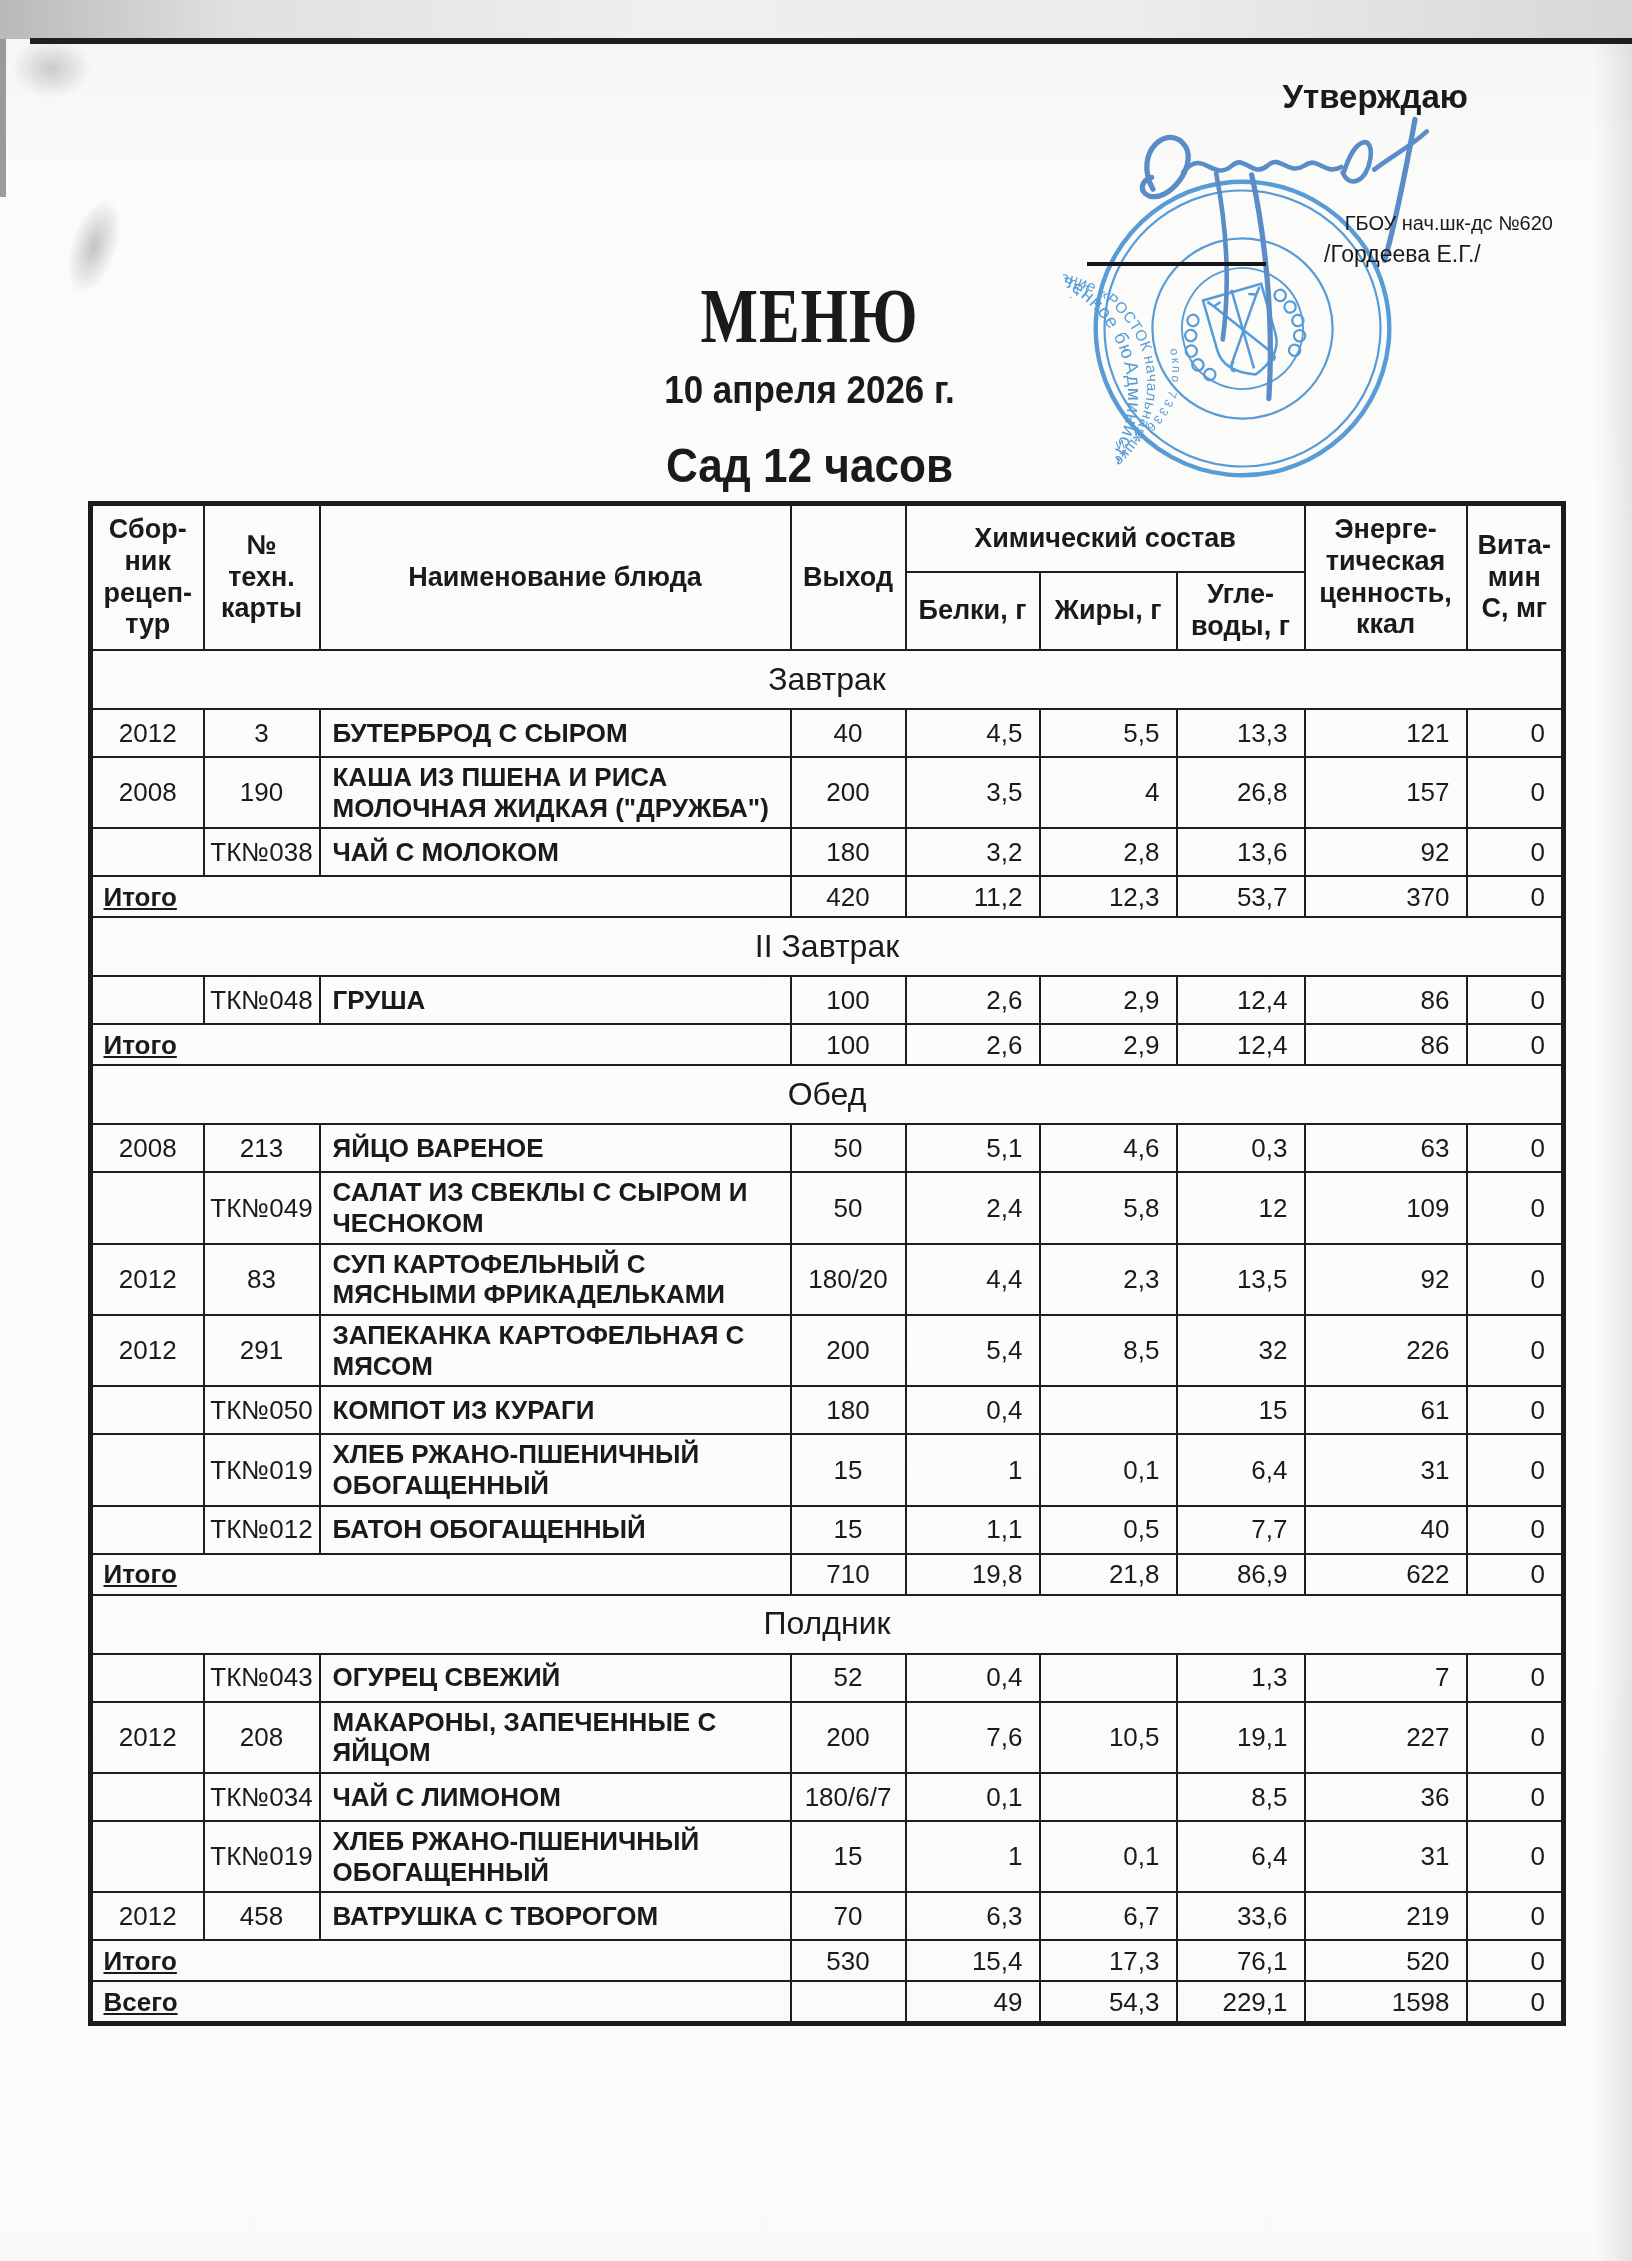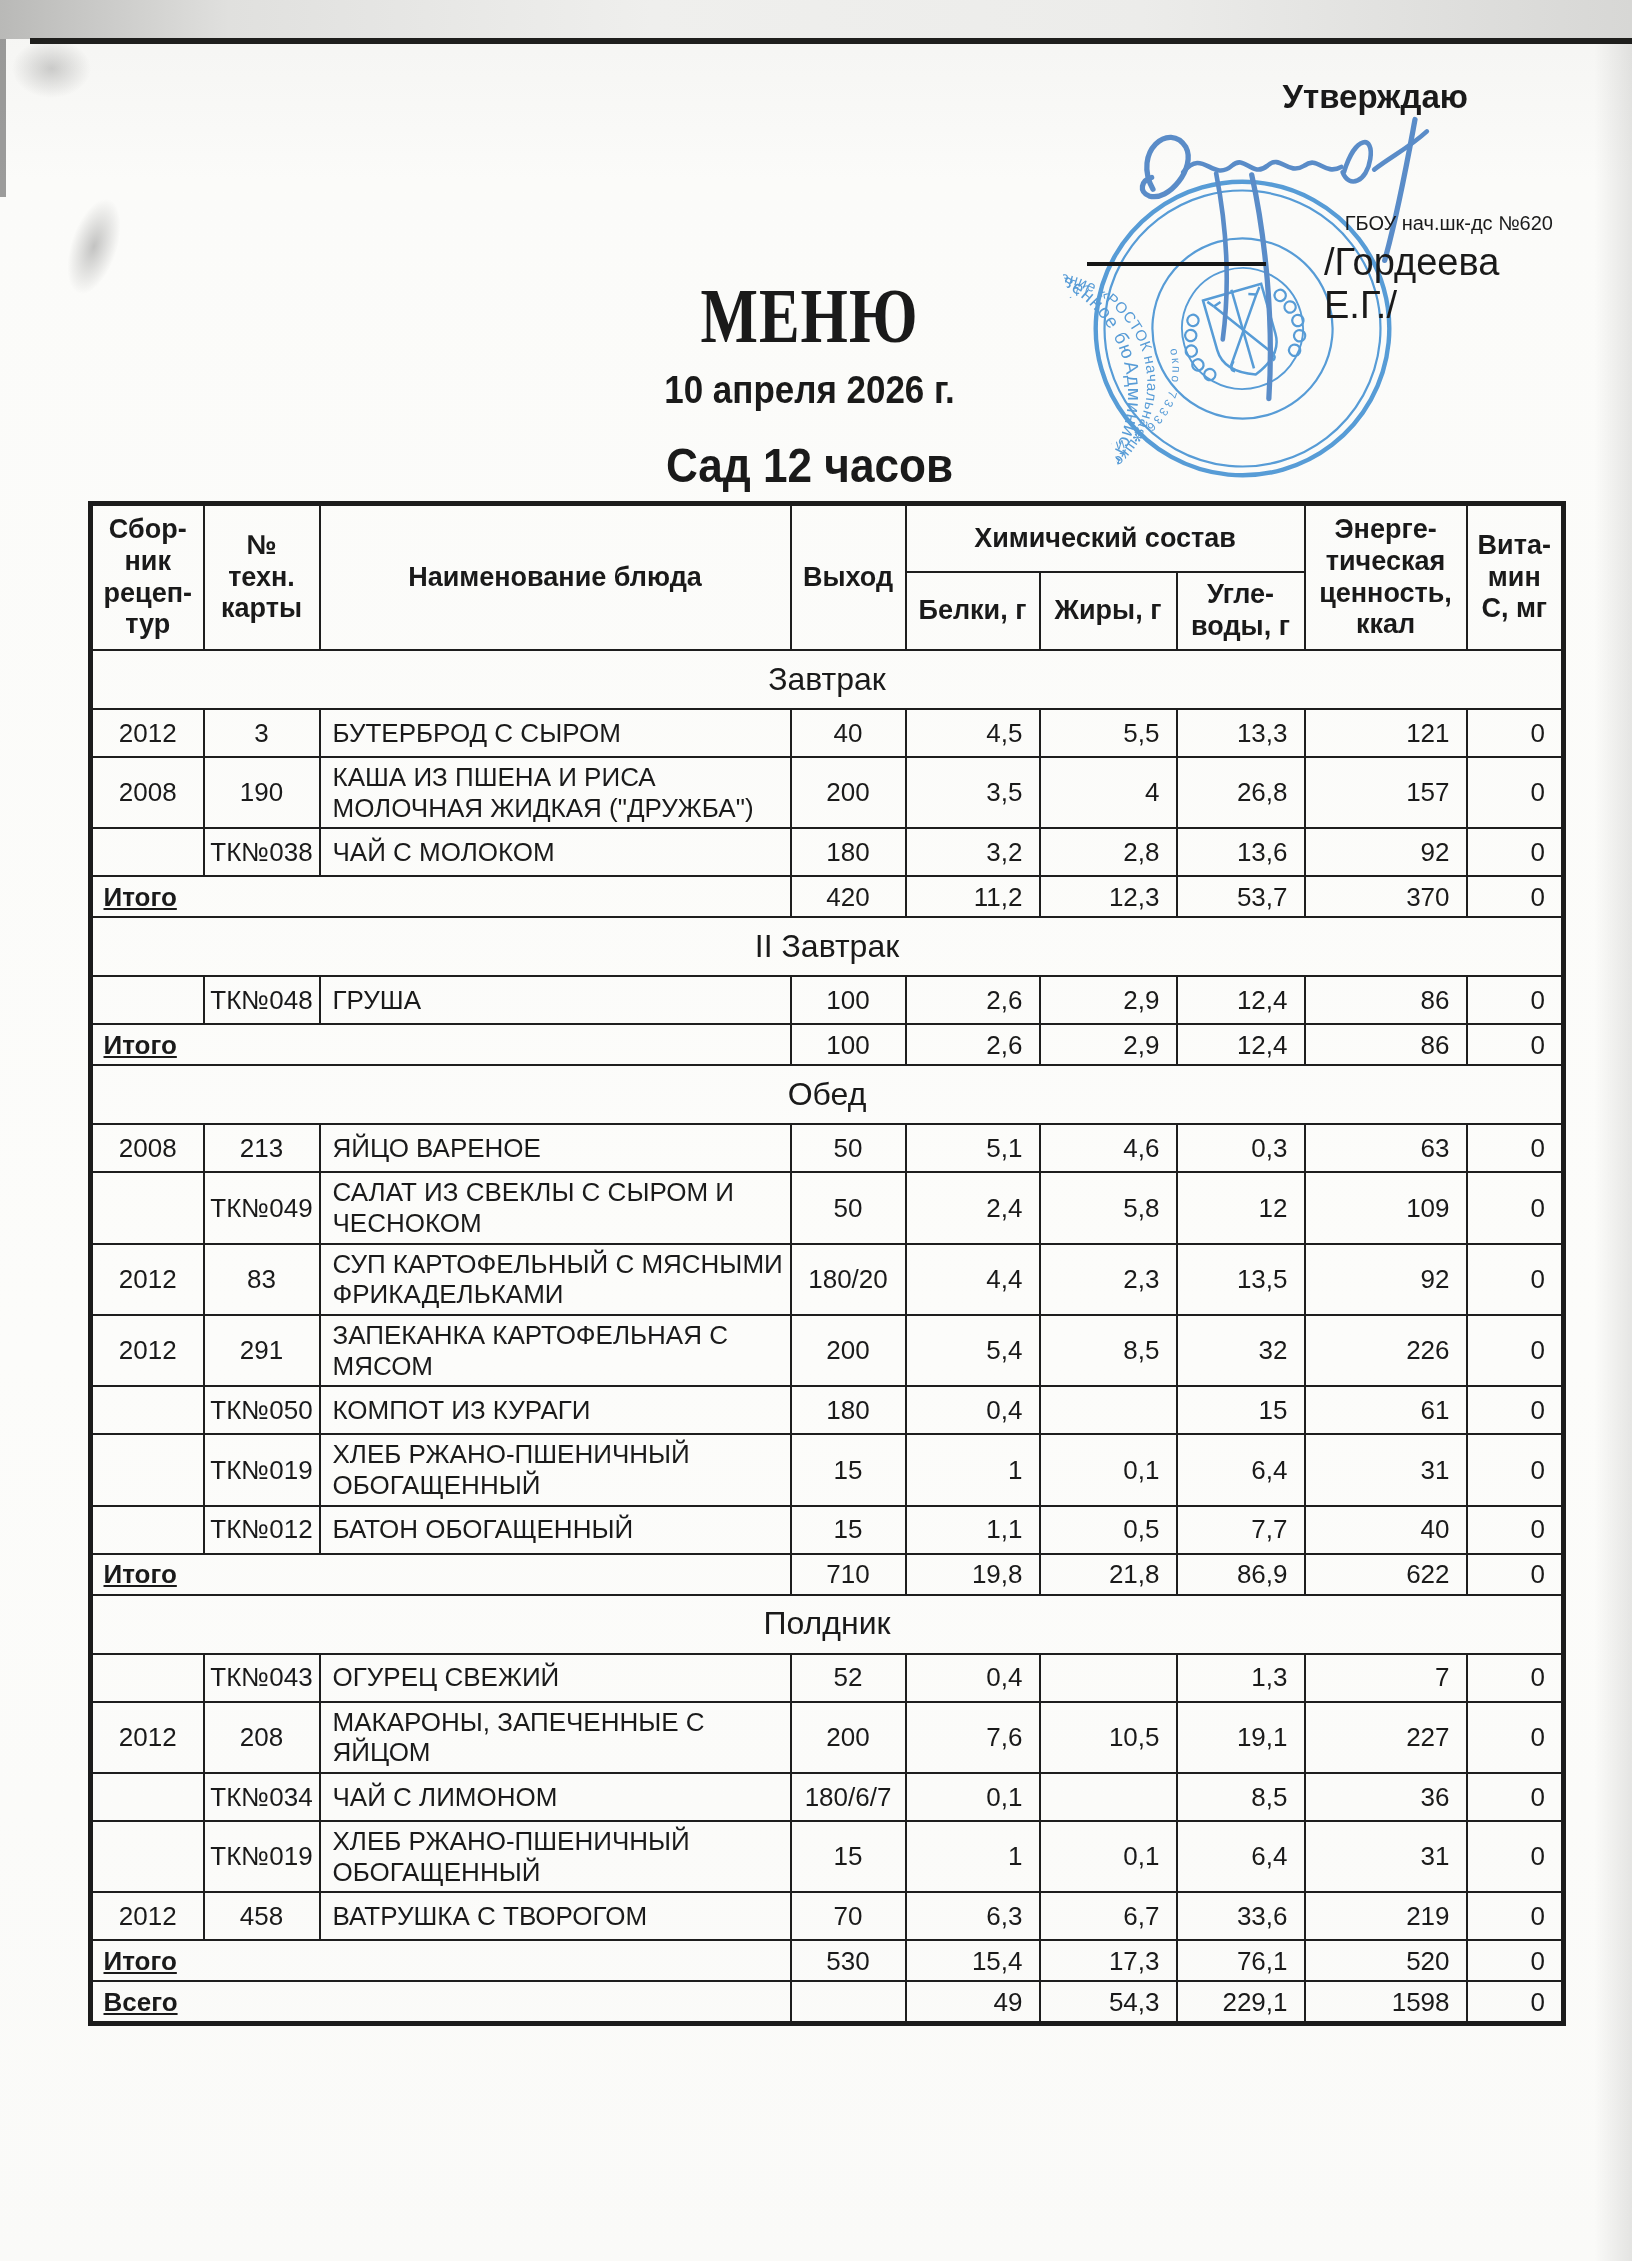--- a/index.html
+++ b/index.html
@@ -18,21 +18,21 @@
   .smudge1{position:absolute;left:71px;top:197px;width:46px;height:99px;border-radius:50%;
     background:radial-gradient(closest-side,rgba(90,90,90,.35),rgba(90,90,90,0));transform:rotate(18deg);}
   .smudge2{position:absolute;left:12px;top:39px;width:79px;height:59px;
     background:radial-gradient(closest-side,rgba(70,70,70,.25),rgba(70,70,70,0));}
 
   
   .approve-label{position:absolute;left:1231px;top:78px;width:237px;text-align:right;
     font-size:33px;font-weight:700;}
   .org-line{position:absolute;left:1079px;top:212px;width:474px;text-align:right;font-size:20px;z-index:5;}
   .sig-underline{position:absolute;left:1087px;top:262px;width:179px;border-top:4px solid #161616;z-index:5;}
-  .sig-name{position:absolute;left:1324px;top:241px;width:230px;font-size:38px;z-index:5;}
+  .sig-name{position:absolute;left:1324px;top:241px;width:230px;font-size:23px;z-index:5;}
 
   .signature-svg{position:absolute;left:1112px;top:109px;z-index:4;}
   .stamp-svg{position:absolute;left:1085px;top:171px;z-index:3;opacity:.92;transform:rotate(-16deg);}
 
   
   .doc-title{position:absolute;left:349px;top:271px;width:921px;text-align:center;
     font-family:"Liberation Serif",serif;font-weight:700;font-size:78px;letter-spacing:1.3px;
     transform:scaleX(.78);}
   .doc-date{position:absolute;left:349px;top:369px;width:921px;text-align:center;
     font-weight:700;font-size:38px;transform:scaleX(.92);}
@@ -44,21 +44,21 @@
     table-layout:fixed;border:5.3px solid #1c1c1c;}
   .menu-table th,.menu-table td{border:2.6px solid #1e1e1e;vertical-align:middle;
     font-size:26px;line-height:1.18;overflow:hidden;}
   .menu-table thead th{font-weight:700;text-align:center;white-space:pre-line;font-size:27px;}
   tr.h1 th{height:63px;}
   tr.h2 th{height:74px;}
   .section-row td{height:55px;font-size:32px;font-weight:400;text-align:center;}
   .dish-row td{height:38px;}
   .total-row td{height:37px;}
   .c-center{text-align:center;margin-top:44px;}
-  .c-dish{text-align:left;padding:4px 6px 4px 12px;}
+  .c-dish{text-align:left;padding:4px 6px 4px 12px;font-weight:bold;}
   .c-out{text-align:center;}
   .c-num{text-align:right;padding-right:16px;}
   .total-label{text-align:left;padding-left:10.5px;font-weight:700;font-size:28px;text-decoration:underline;}
   .b{font-weight:400;}
 </style>
 </head>
 <body>
 
 <div class="page">
 

